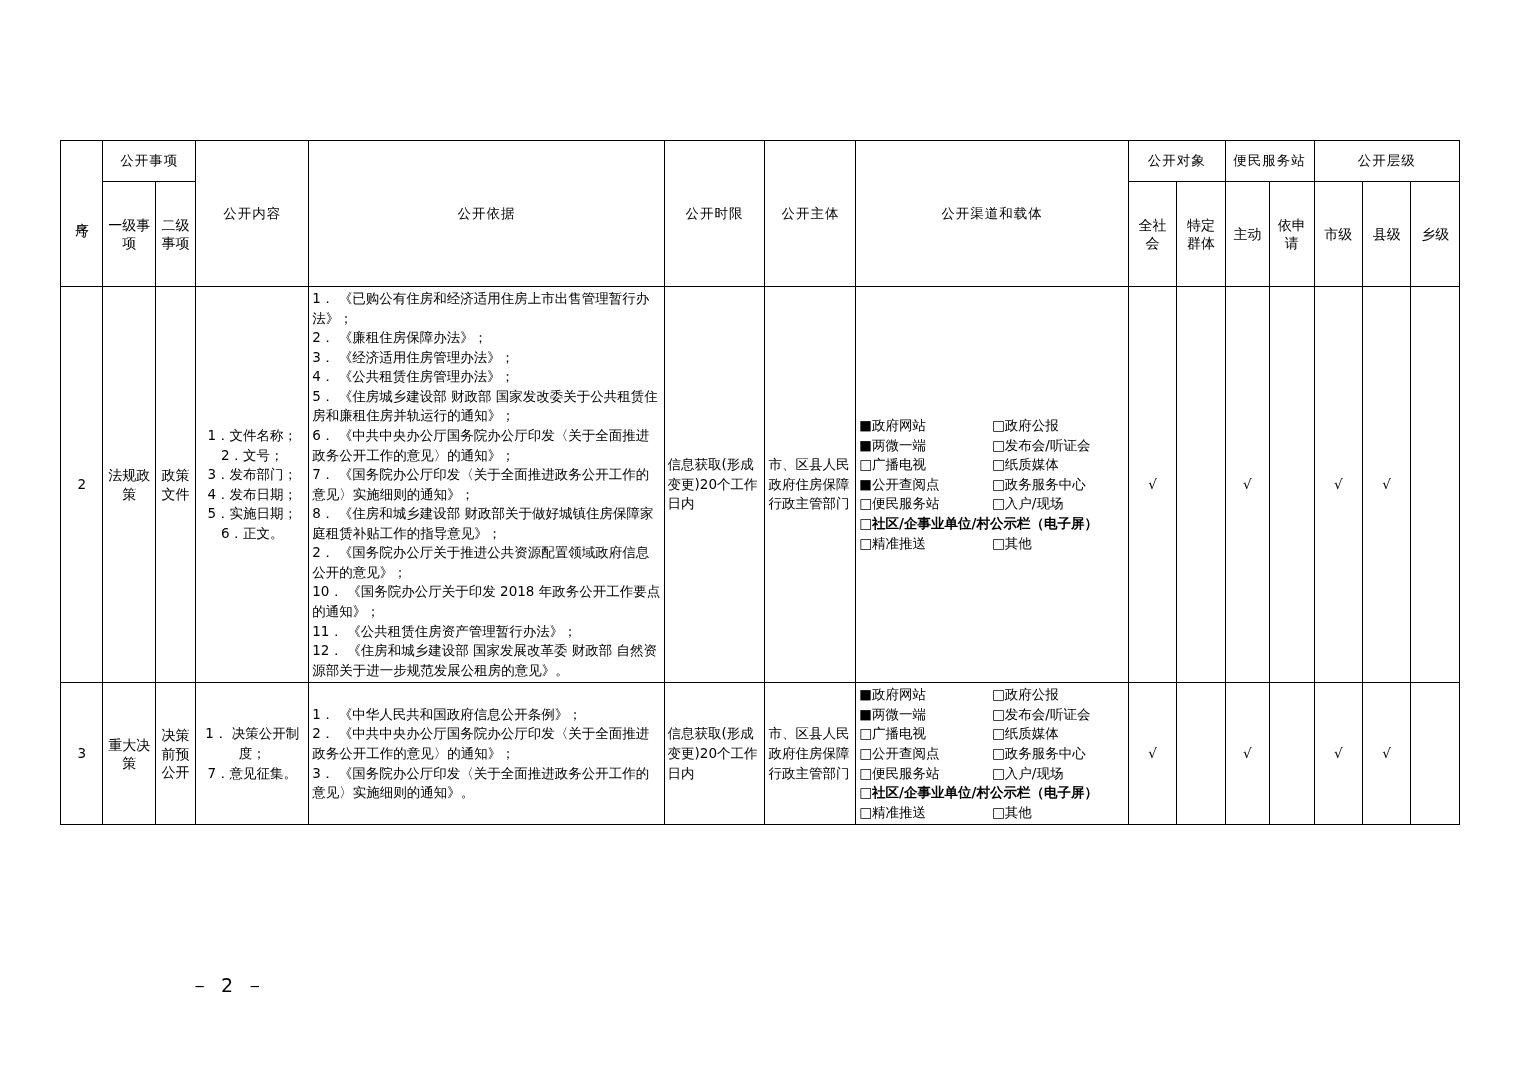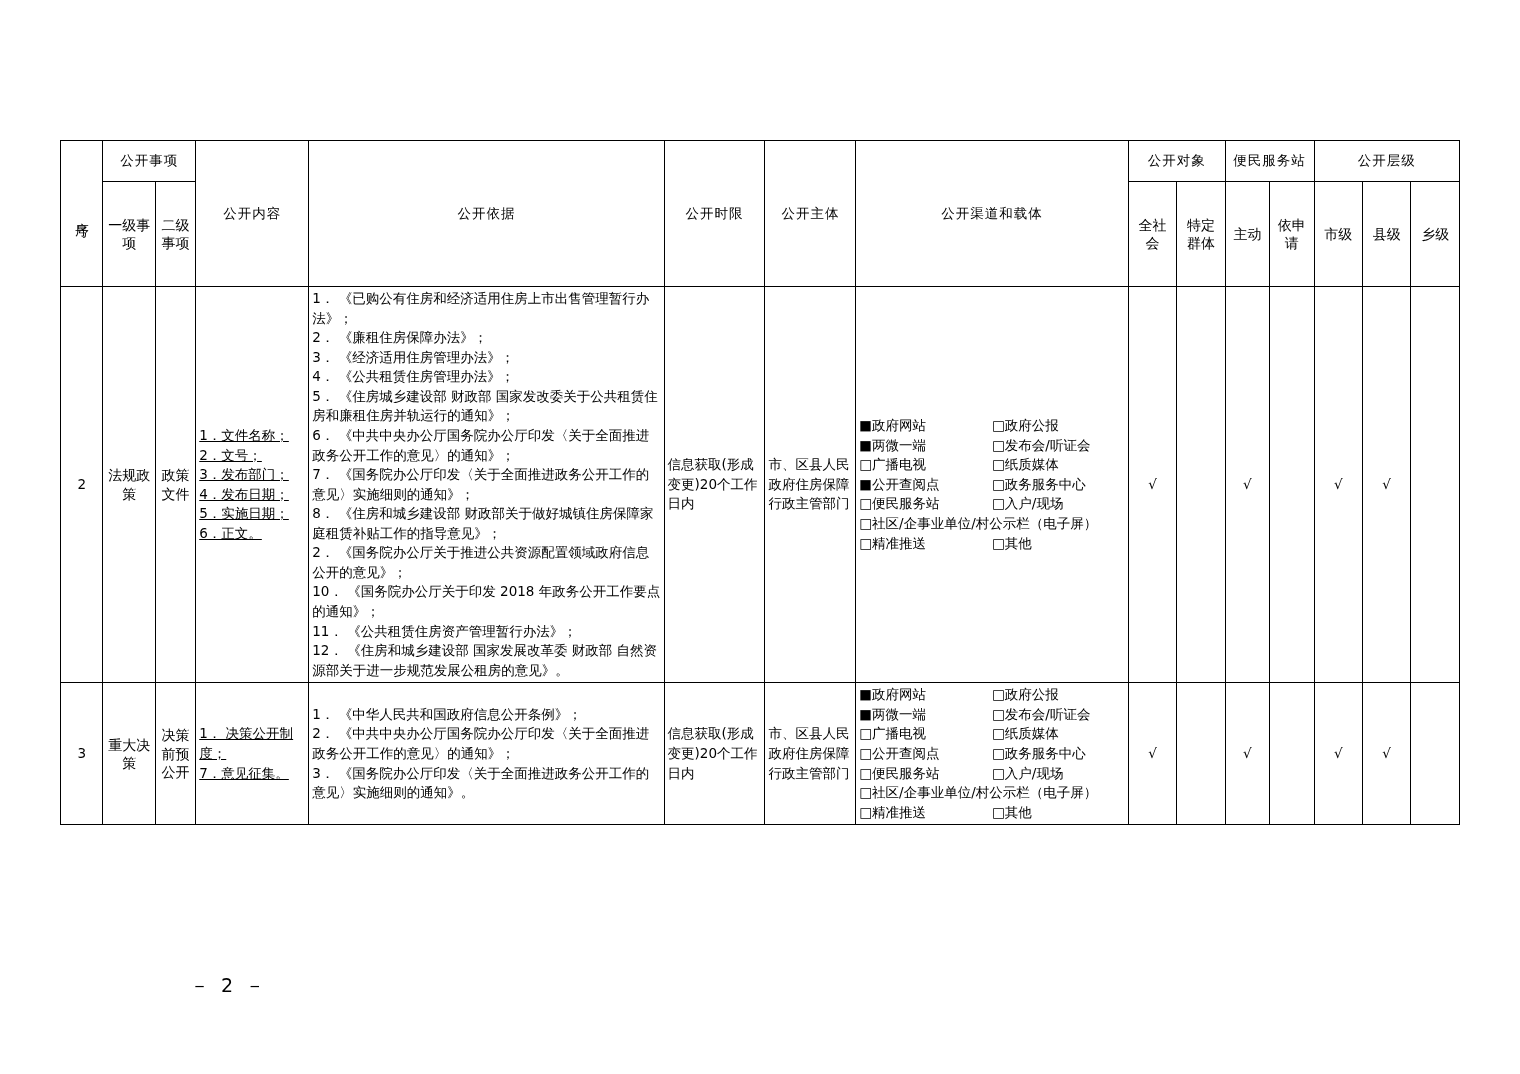--- a/index.html
+++ b/index.html
@@ -56,23 +56,22 @@
   .narrowtext {
     text-align: center;
     font-size: 14px;
     line-height: 1.3;
     letter-spacing: 0px;
     word-break: break-all;
   }
   .content-list {
     font-size: 13.5px;
     line-height: 1.55;
-    text-align: left;
+    text-align: center;
     padding-left: 4px;
-    text-decoration: underline;
   }
   .basis {
     font-size: 13.6px;
     line-height: 1.55;
     text-align: left;
     padding: 6px 5px;
     margin-left: 16px;
   }
   .basis div { text-indent: 0; }
   .limit {
@@ -93,21 +92,21 @@
     line-height: 1.6;
     padding: 6px 8px;
   }
   .chan-row {
     display: flex;
   }
   .chan-col {
     width: 50%;
     white-space: nowrap;
   }
-  .chan-full { white-space: normal; }
+  .chan-full { white-space: normal; font-weight: bold; }
   .check { text-align: center; font-size: 18px; }
   .pagenum {
     position: absolute;
     left: 190px;
     bottom: 75px;
     font-size: 19px;
     letter-spacing: 3px;
   }
   .tickbox { font-family: "DejaVu Sans", sans-serif; }
 </style>

